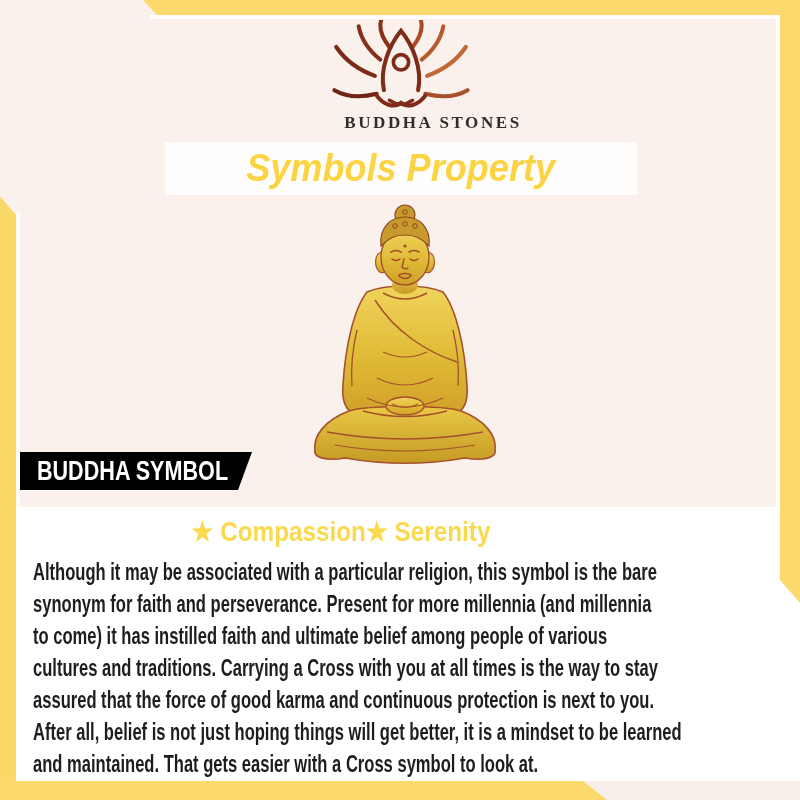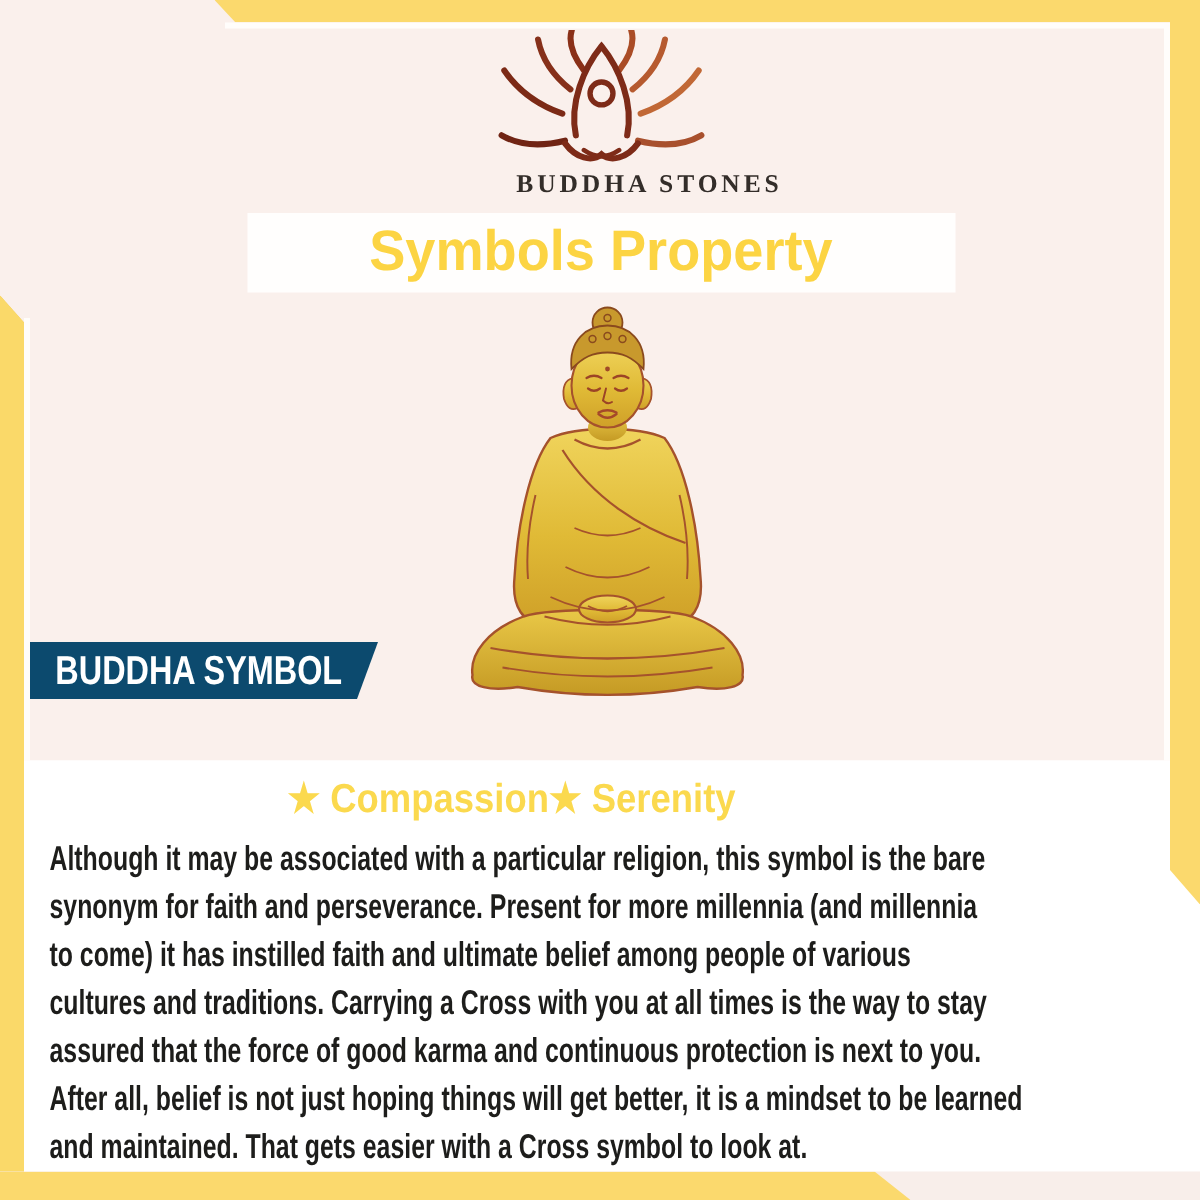--- a/index.html
+++ b/index.html
@@ -35,33 +35,33 @@
   .logo-box { left:317px; top:20px; width:168px; height:90px; }
   .brand-text {
     left:0; top:113px; width:800px; text-align:center;
     font-family:"Liberation Serif", serif; font-size:17px; font-weight:600;
     letter-spacing:2.6px; color:#332d29;margin-left:33px;
   }
 
   
   .title-band {
     left:165px; top:142px; width:472px; height:53px; background:#fffefd;
-    display:flex; align-items:center; justify-content:center;
+    display:flex; align-items:center; justify-content:center;font-style:italic;
   }
   .title-text {
     display:inline-block; font-size:38px; font-weight:bold; color:#fcd443;
     transform:scaleX(0.95); transform-origin:center center; white-space:nowrap;
   }
 
   
   .buddha-box { left:303px; top:200px; width:204px; height:266px; }
 
   
   .label-rib {
-    left:20px; top:428px; width:232px; height:38px; background:#0c4a6e;
+    left:20px; top:452px; width:232px; height:38px; background:#000000;
     clip-path:polygon(0 0, 232px 0, 218px 38px, 0 38px);
     display:flex; align-items:center; justify-content:center;
   }
   .label-text {
     display:inline-block; color:#ffffff; font-size:27px; font-weight:bold;
     transform:scaleX(0.8); transform-origin:center center;
     white-space:nowrap; padding-right:10px;
   }
 
   

